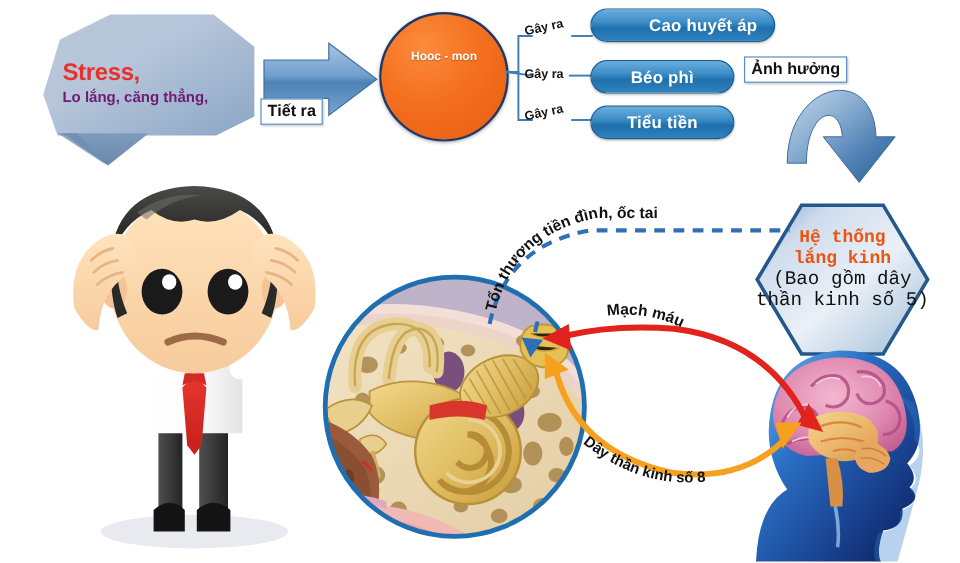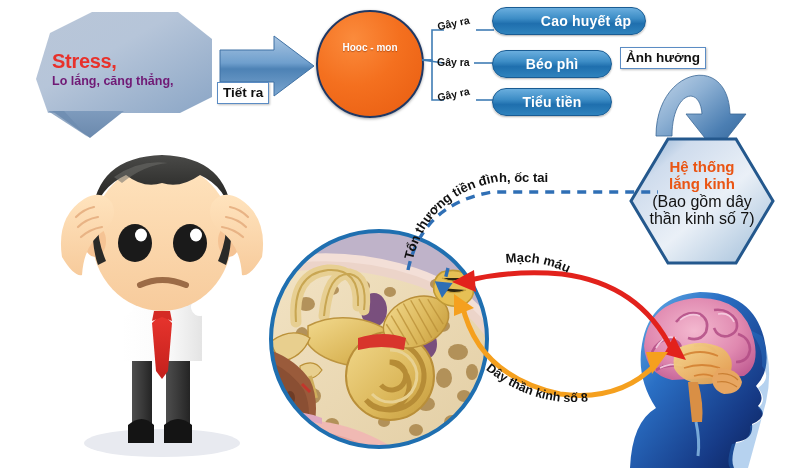--- a/index.html
+++ b/index.html
@@ -40,21 +40,21 @@
   #pill-0{left:492px;top:7px;width:118px;padding-left:34px;}
   #pill-1{left:492px;top:50px;width:118px;}
   #pill-2{left:492px;top:88px;width:118px;}
 
   .gayra{font-size:10.5px;font-weight:bold;color:#111;transform:rotate(-12deg);}
   #gayra-0{left:437px;top:17px;}
   #gayra-1{left:437px;top:56px;transform:rotate(0deg);}
   #gayra-2{left:437px;top:88px;}
 
   
-  #hex-wrap{left:628px;top:136px;width:148px;height:130px;}
+  #hex-wrap{left:628px;top:168px;width:148px;height:130px;font-family:Liberation Mono, monospace;}
   #hex-text{position:absolute;left:0;top:22px;width:148px;text-align:center;}
   .hex-title{color:#ea5514;font-weight:bold;font-size:15px;line-height:17px;}
   .hex-sub{color:#111;font-size:16px;line-height:15px;margin-top:2px;}
 
   
   .pathtext{font-size:13px;font-weight:bold;fill:#111;}
   .pathtext-sm{font-size:12.5px;font-weight:bold;fill:#111;}
 </style>
 </head>
 <body>
@@ -155,21 +155,21 @@
           <stop offset="55%" stop-color="#eaf0f7"></stop>
           <stop offset="100%" stop-color="#9ebcd8"></stop>
         </linearGradient>
       </defs>
       <polygon points="40,3 108,3 145,65 108,127 40,127 3,65" fill="url(#hexGrad)" stroke="#24588d" stroke-width="3"></polygon>
     </svg>
     <div id="hex-text" class="nosel">
       <div class="hex-title">Hệ thống</div>
       <div class="hex-title">lắng kinh</div>
       <div class="hex-sub">(Bao gồm dây</div>
-      <div class="hex-sub">thần kinh số 7)</div>
+      <div class="hex-sub">thần kinh số 5)</div>
     </div>
   </div>
 
   <svg class="abs" style="left:40px;top:125px;" width="245" height="340" viewBox="0 0 245 340">
     <defs>
       <linearGradient id="skinG" x1="0" y1="0" x2="0" y2="1">
         <stop offset="0%" stop-color="#ffe3bd"></stop>
         <stop offset="100%" stop-color="#f7cb9c"></stop>
       </linearGradient>
       <linearGradient id="hairG" x1="0" y1="0" x2="0" y2="1">

